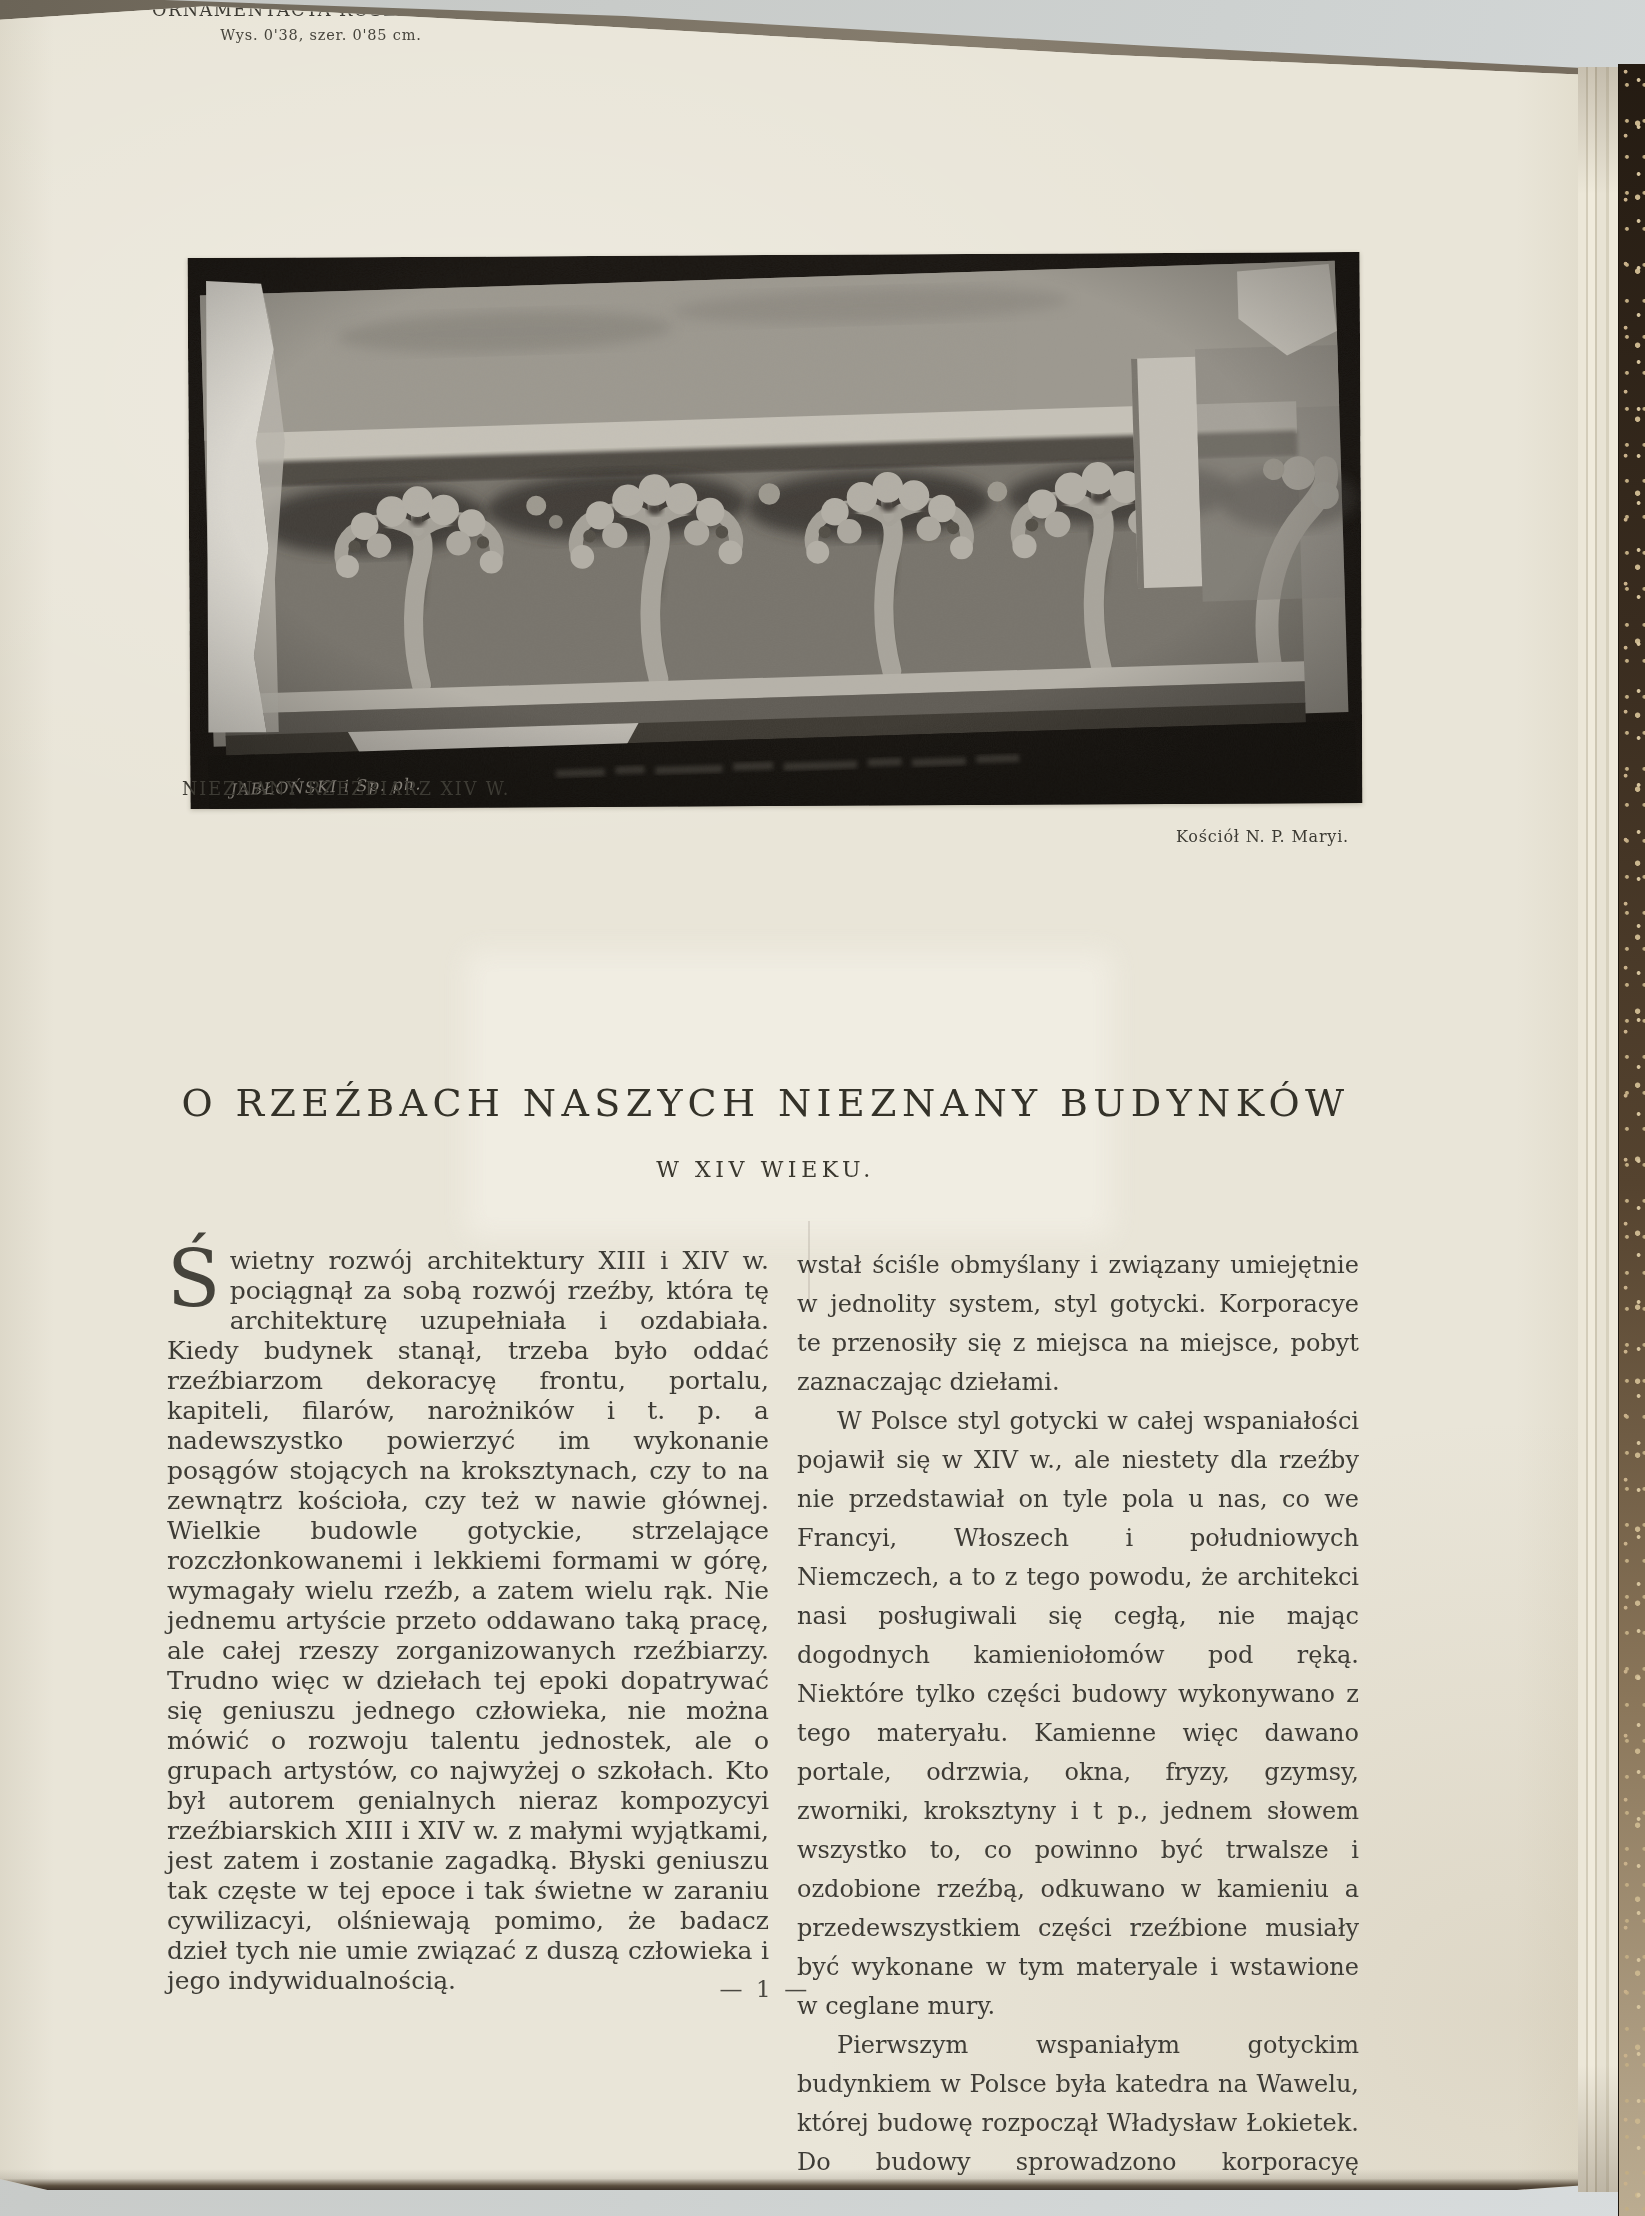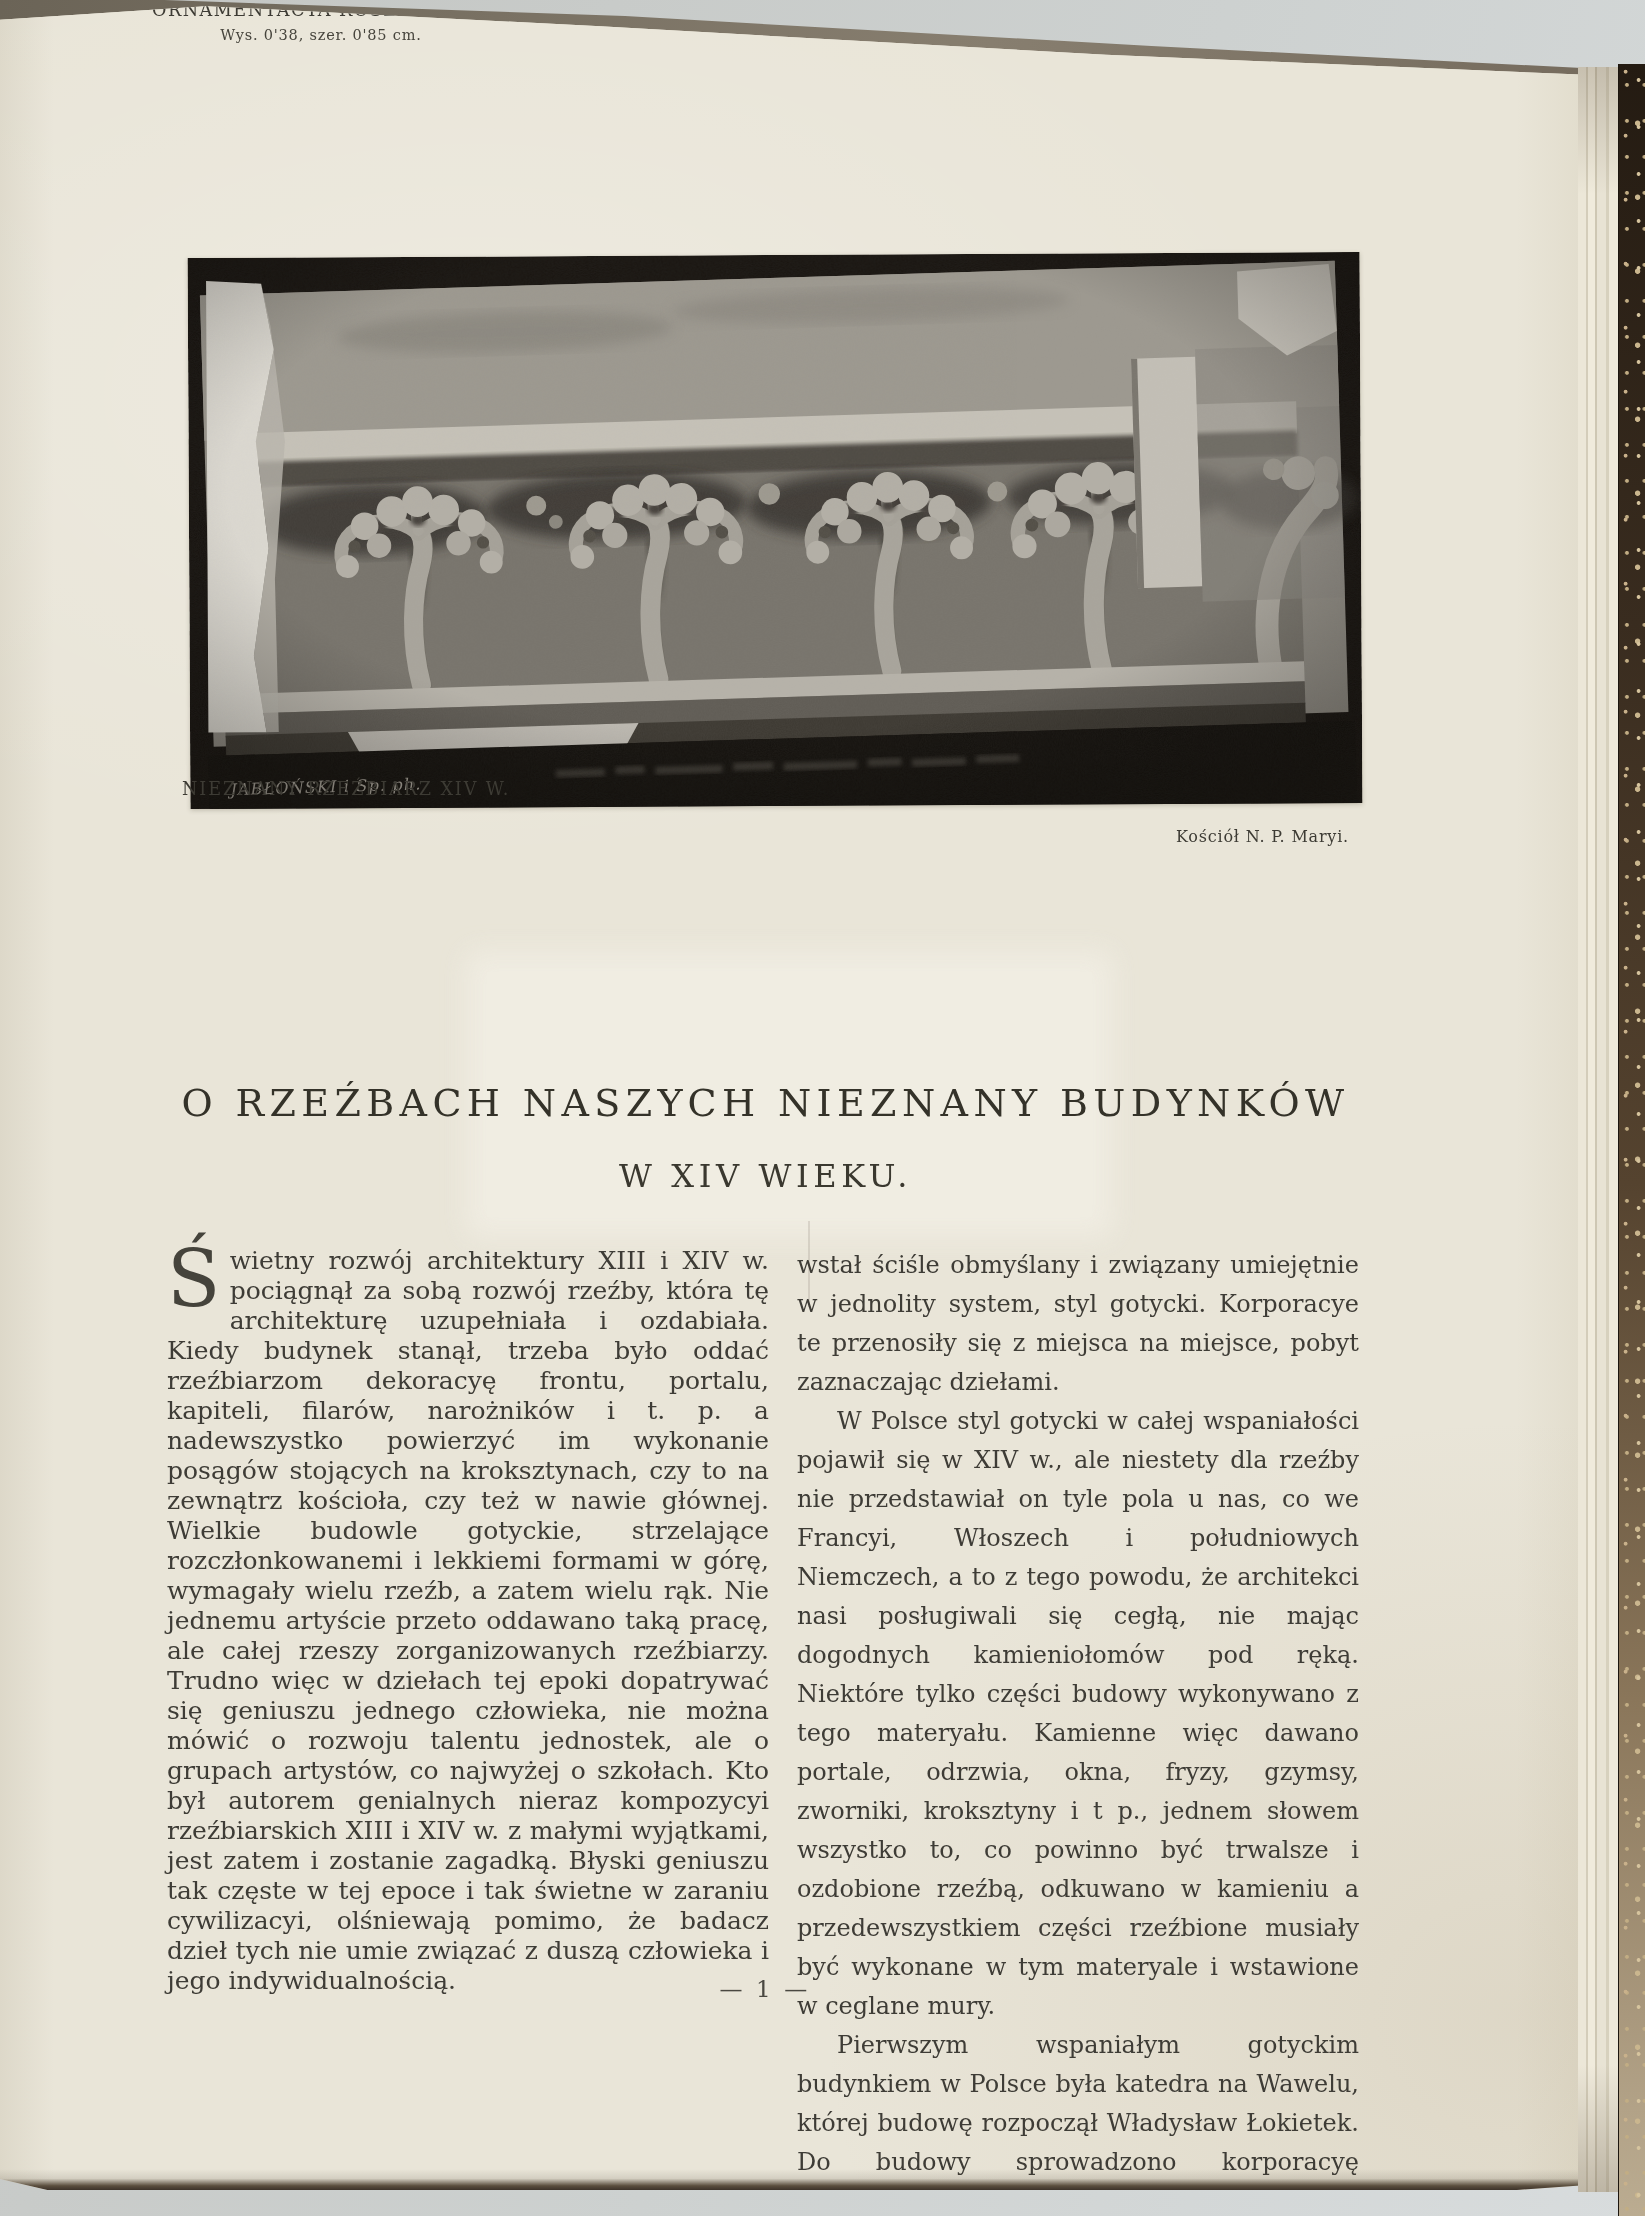--- a/index.html
+++ b/index.html
@@ -72,21 +72,21 @@
   }
   .crease{position:absolute;left:808px;top:1221px;width:1.5px;height:86px;background:rgba(115,108,92,0.18);}
 
   
   .art-title{
     position:absolute;left:115px;top:1081px;width:1301px;text-align:center;
     font-size:38px;letter-spacing:5.4px;color:#343229;white-space:nowrap;
   }
   .art-subtitle{
     position:absolute;left:115px;top:1157px;width:1301px;text-align:center;
-    font-size:32px;letter-spacing:4.6px;color:#3a382f;
+    font-size:22px;letter-spacing:4.6px;color:#3a382f;
   }
   .col{position:absolute;top:1246px;text-align:justify;color:#3e3c36;}
   .col p{margin:0;padding:0;}
   .col p.ind{text-indent:40px;}
   .col-left{left:167px;width:602px;font-size:25px;line-height:30px;}
   .col-right{left:797px;width:562px;font-size:24px;line-height:39px;}
   .dropcap{
     float:left;font-size:78px;line-height:61px;margin:3.1px 9.2px 0 0;color:#45433b;
   }
   .pageno{

